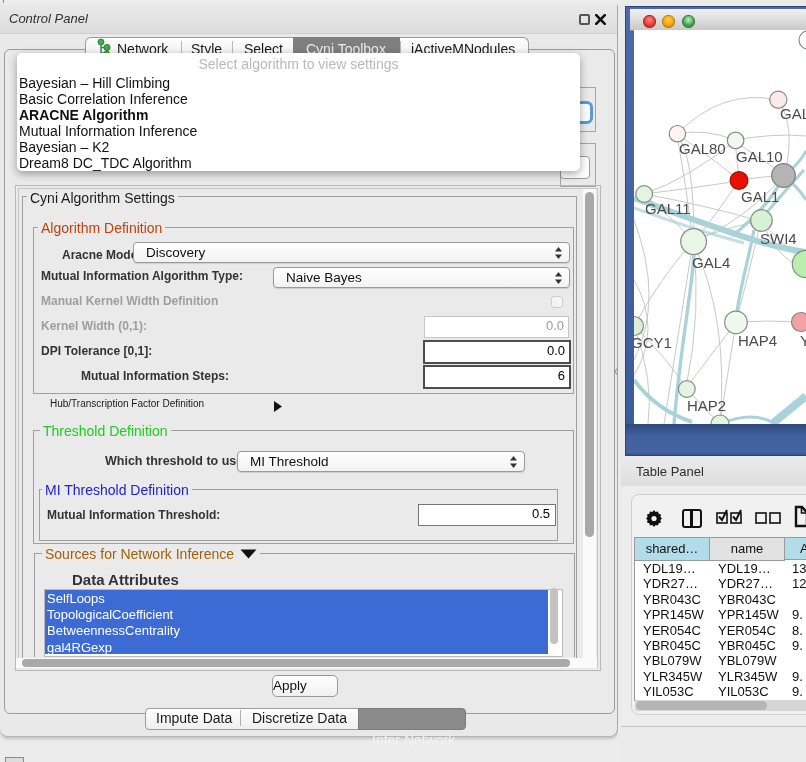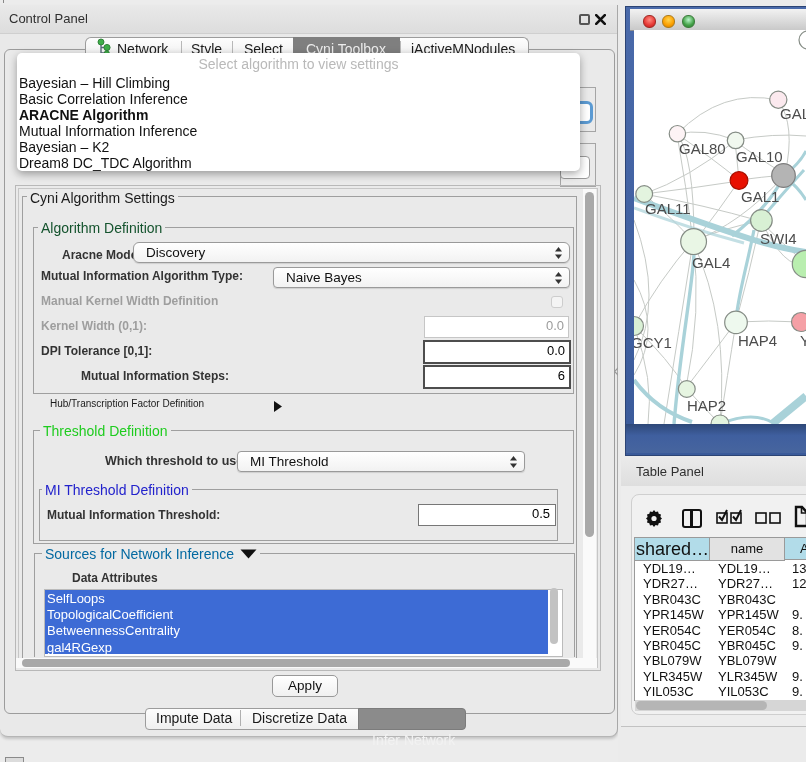--- a/index.html
+++ b/index.html
@@ -20,21 +20,21 @@
 </head>
 <body>
 
 <div class="abs" style="left:0;top:0;width:618px;height:762px;background:#ececec;"></div>
 <div class="abs" style="left:0;top:5px;width:617px;height:731px;background:#e9e9e9;
   border-right:1px solid #a8a8a8;border-bottom:1px solid #b5b5b5;
   border-radius:0 0 8px 8px;box-shadow:0 2px 3px rgba(0,0,0,0.18);"></div>
 
 <div class="abs" style="left:0;top:5px;width:617px;height:28px;
   background:linear-gradient(#e9e9e9,#dddddd);border-bottom:1px solid #cfcfcf;"></div>
-<div class="abs" style="left:9px;top:11px;font-size:13px;color:#2f2f2f;">Control Panel</div>
+<div class="abs" style="left:9px;top:11px;font-size:13px;color:#2f2f2f;font-style:italic;">Control Panel</div>
 
 <div class="abs" style="left:579px;top:14px;width:7px;height:7px;border:2px solid #555;border-radius:2px;"></div>
 <svg class="abs" style="left:595px;top:14px;" width="11" height="11" viewBox="0 0 11 11">
   <path d="M1.2 1.2 L9.8 9.8 M9.8 1.2 L1.2 9.8" stroke="#111" stroke-width="2.6" stroke-linecap="round"></path>
 </svg>
 
 <div class="abs" style="left:3px;top:0;width:1px;height:3px;background:#888;"></div>
 
 <div class="abs" style="left:4px;top:49px;width:609px;height:663px;
   background:#eaeaea;border:1px solid #9c9c9c;border-radius:6px;"></div>
@@ -69,24 +69,24 @@
 <div class="abs" style="left:22px;top:196px;width:553px;height:461px;border:1px solid #9f9f9f;border-bottom:none;"></div>
 <div class="abs" style="left:27px;top:190px;background:#eaeaea;padding:0 3px;font-size:14px;color:#1a1a1a;">Cyni Algorithm Settings</div>
 
 <div class="abs" style="left:583px;top:189px;width:13px;height:477px;background:#fafafa;"></div>
 <div class="abs" style="left:585px;top:192px;width:9px;height:345px;background:#a9a9a9;border-radius:5px;"></div>
 
 <div class="abs" style="left:16px;top:658px;width:581px;height:10px;background:#fafafa;"></div>
 <div class="abs" style="left:22px;top:659px;width:548px;height:8px;background:#a9a9a9;border-radius:4px;"></div>
 
 <div class="abs" style="left:33px;top:227px;width:539px;height:165px;border:1px solid #9f9f9f;"></div>
-<div class="abs" style="left:38px;top:220px;background:#eaeaea;padding:0 3px;font-size:14px;color:#14532d;">Algorithm Definition</div>
+<div class="abs" style="left:38px;top:220px;background:#eaeaea;padding:0 3px;font-size:14px;color:#c2410c;">Algorithm Definition</div>
 
 <div class="abs lbl" style="left:41px;top:248px;margin-left:21px;">Aracne Mode:</div>
-<div class="combo" style="left:133px;top:242px;width:435px;height:19px;border-radius:6px;">
+<div class="combo" style="left:133px;top:242px;width:435px;height:19px;">
   <span class="ctext">Discovery</span>
   <span class="stepper">
       <svg width="9" height="12" viewBox="0 0 9 12">
         <path d="M4.5 0 L8 4.5 L1 4.5 Z" fill="#333"></path>
         <path d="M4.5 12 L8 7.5 L1 7.5 Z" fill="#333"></path>
       </svg>
     </span>
 </div>
 <div class="abs lbl" style="left:41px;top:269px;">Mutual Information Algorithm Type:</div>
 <div class="combo" style="left:273px;top:267px;width:295px;height:19px;">
@@ -129,30 +129,30 @@
       </svg>
     </span>
 </div>
 
 <div class="abs" style="left:39px;top:489px;width:517px;height:50px;border:1px solid #9f9f9f;"></div>
 <div class="abs" style="left:42px;top:482px;background:#eaeaea;padding:0 3px;font-size:14px;color:#2222cc;">MI Threshold Definition</div>
 <div class="abs lbl" style="left:47px;top:508px;">Mutual Information Threshold:</div>
 <div class="field" style="left:418px;top:504px;width:131px;height:19px;border:1.5px solid #777;color:#000;padding:1px 5px 0 0;">0.5</div>
 
 <div class="abs" style="left:34px;top:553px;width:539px;height:103px;border:1px solid #9f9f9f;border-bottom:none;"></div>
-<div class="abs" style="left:42px;top:546px;background:#eaeaea;padding:0 3px;font-size:14px;color:#0369a1;">Sources for Network Inference <svg width="17" height="10" viewBox="0 0 17 10" style="display:inline-block;margin-left:2px;">
+<div class="abs" style="left:42px;top:546px;background:#eaeaea;padding:0 3px;font-size:14px;color:#a16207;">Sources for Network Inference <svg width="17" height="10" viewBox="0 0 17 10" style="display:inline-block;margin-left:2px;">
       <path d="M0.5 0.5 L16.5 0.5 L8.5 9.5 Z" fill="#111"></path>
     </svg></div>
-<div class="abs lbl" style="left:37px;top:571px;font-size:12px;padding-left:35px;">Data Attributes</div>
+<div class="abs lbl" style="left:37px;top:571px;font-size:15px;padding-left:35px;">Data Attributes</div>
 <div class="abs" style="left:44px;top:589px;width:517px;height:66px;background:#fff;border:1px solid #bbb;"></div>
 <div class="abs" style="left:45px;top:590px;width:501px;height:63px;background:#3d6bd5;color:#fff;font-size:13px;line-height:16.2px;padding:1px 0 0 2px;">SelfLoops<br>TopologicalCoefficient<br>BetweennessCentrality<br>gal4RGexp</div>
 <div class="abs" style="left:550px;top:588px;width:8px;height:56px;background:#c2c2c2;border-radius:4px;"></div>
 
 <div class="abs" style="left:272px;top:675px;width:64px;height:20px;background:linear-gradient(#ffffff,#f0f0f0);
-  border:1px solid #999;border-radius:5px;text-align:center;font-size:13.5px;color:#111;line-height:20px;">Apply</div>
+  border:1px solid #999;border-radius:5px;text-align:left;font-size:13.5px;color:#111;line-height:20px;">Apply</div>
 
 <div class="abs" style="left:145px;top:708px;width:213px;height:20px;background:linear-gradient(#fdfdfd,#efefef);border:1px solid #9c9c9c;border-radius:4px 0 0 4px;"></div>
 <div class="abs" style="left:240px;top:710px;width:1px;height:16px;background:#b0b0b0;"></div>
 <div class="abs" style="left:358px;top:708px;width:106px;height:20px;background:#8b8b8b;border:1px solid #7c7c7c;border-radius:0 4px 4px 0;"></div>
 <div class="abs" style="left:156px;top:710px;font-size:14px;color:#1a1a1a;">Impute Data</div>
 <div class="abs" style="left:252px;top:710px;font-size:14px;color:#1a1a1a;">Discretize Data</div>
 <div class="abs" style="left:372px;top:732px;font-size:14px;color:#f2f2f2;">Infer Network</div>
 
 <div class="abs" style="left:5px;top:757px;width:17px;height:14px;border:1px solid #8a8a8a;background:#dcdcdc;"></div>
 
@@ -284,21 +284,21 @@
 <svg class="abs" style="left:755px;top:512px;" width="27" height="12" viewBox="0 0 27 12">
   <rect x="1" y="1" width="10" height="10" fill="none" stroke="#111" stroke-width="1.6"></rect>
   <rect x="15" y="1" width="10" height="10" fill="none" stroke="#111" stroke-width="1.6"></rect>
 </svg>
 <svg class="abs" style="left:794px;top:505px;" width="14" height="24" viewBox="0 0 14 24">
   <path d="M2 2 L8 2 L13 7.5 L13 21 L2 21 Z" fill="none" stroke="#111" stroke-width="2.4"></path>
   <path d="M7.5 2.5 L7.5 8 L13 8" fill="none" stroke="#111" stroke-width="1.6"></path>
 </svg>
 
 <div class="abs" style="left:634px;top:537px;width:172px;height:163px;background:#fff;border-top:1px solid #9a9a9a;border-left:1px solid #9a9a9a;"></div>
-<div class="abs" style="left:635px;top:538px;width:74px;height:22px;background:#b2dce9;border-right:1px solid #9a9a9a;border-bottom:1px solid #9a9a9a;text-align:right;font-size:18px;color:#111;line-height:22px;">shared…</div>
+<div class="abs" style="left:635px;top:538px;width:74px;height:22px;background:#b2dce9;border-right:1px solid #9a9a9a;border-bottom:1px solid #9a9a9a;text-align:center;font-size:13px;color:#111;line-height:22px;">shared…</div>
 <div class="abs" style="left:710px;top:538px;width:74px;height:22px;background:#e2e2e2;border-right:1px solid #9a9a9a;border-bottom:1px solid #9a9a9a;text-align:center;font-size:13px;color:#111;line-height:22px;">name</div>
 <div class="abs" style="left:785px;top:538px;width:21px;height:22px;background:#b2dce9;border-bottom:1px solid #9a9a9a;font-size:13px;color:#111;line-height:22px;text-align:left;padding-left:15px;box-sizing:border-box;">A</div>
 <div class="abs" style="left:635px;top:561px;width:171px;height:139px;overflow:hidden;font-size:13px;color:#111;padding-top:3px;box-sizing:border-box;padding-left:37px;">
   <div style="position:absolute;left:8px;top:0;line-height:15.4px;">YDL19…<br>YDR27…<br>YBR043C<br>YPR145W<br>YER054C<br>YBR045C<br>YBL079W<br>YLR345W<br>YIL053C</div>
   <div style="position:absolute;left:83px;top:0;line-height:15.4px;">YDL19…<br>YDR27…<br>YBR043C<br>YPR145W<br>YER054C<br>YBR045C<br>YBL079W<br>YLR345W<br>YIL053C</div>
   <div style="position:absolute;left:157px;top:0;line-height:15.4px;">13<br>12<br><br>9.<br>8.<br>9.<br><br>9.<br>9.</div>
 </div>
 
 <div class="abs" style="left:635px;top:700px;width:171px;height:11px;background:#d6d6d6;"></div>
 <div class="abs" style="left:636px;top:701px;width:131px;height:9px;background:#b5b5b5;border-radius:5px;"></div>

